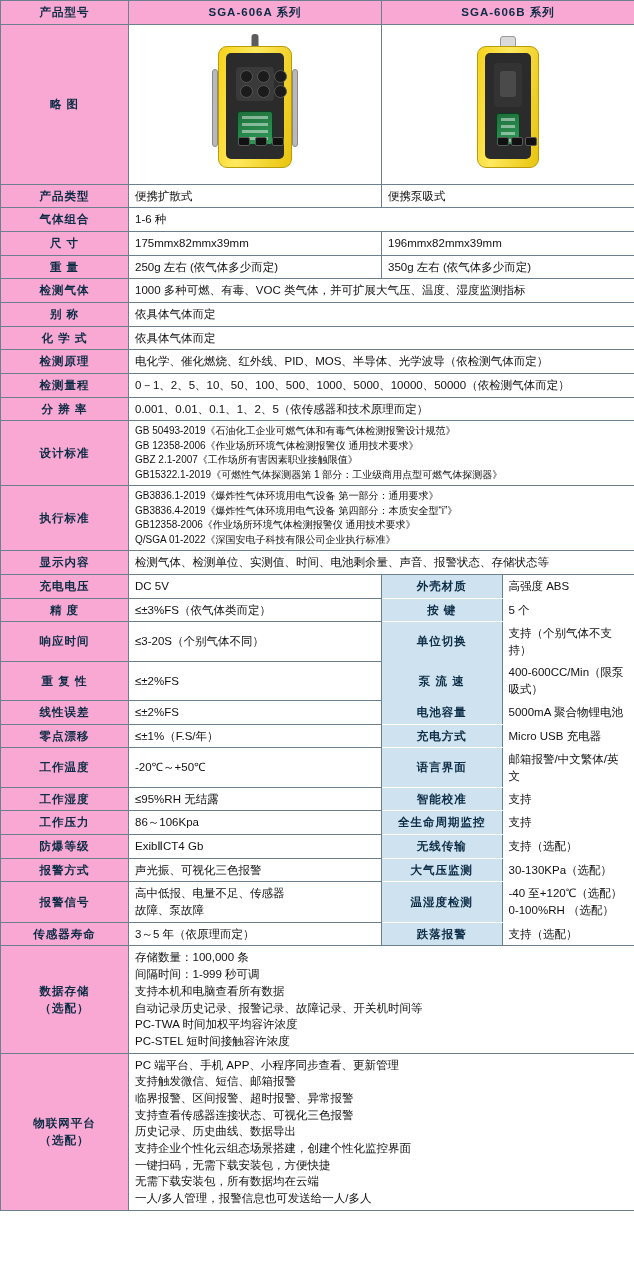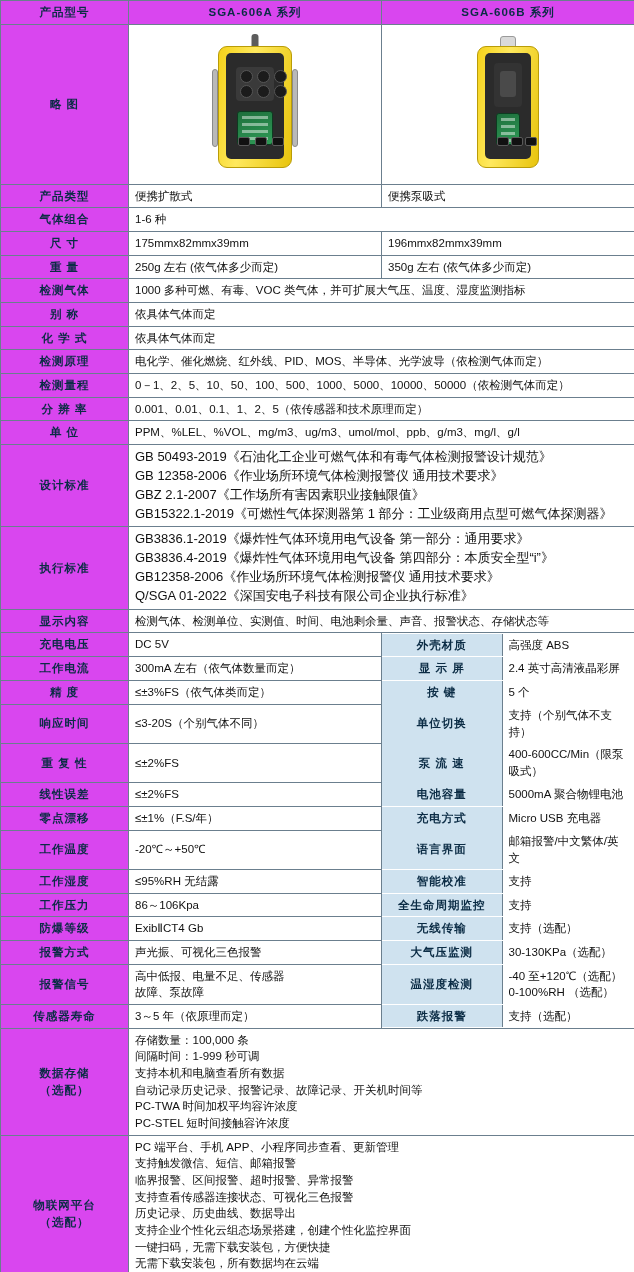--- a/index.html
+++ b/index.html
@@ -18,21 +18,21 @@
     width: 634px;
     table-layout: fixed;
   }
   table.spec td {
     border: 1px solid #6b7f8e;
     padding: 3px 6px;
     vertical-align: middle;
     line-height: 1.45;
   }
   td.lbl {
-    background: #d946ef;
+    background: #f9a8d4;
     text-align: center;
     font-weight: bold;
     color: #0b2c45;
     width: 128px;
     letter-spacing: 1px;
   }
   td.lbl2 {
     background: #cfe2ef;
     text-align: center;
     font-weight: bold;
@@ -116,21 +116,21 @@
     background: #5c5c5c; border-radius: 3px;
   }
   .pumpface {
     position: absolute; left: 9px; right: 9px; top: 10px; height: 44px;
     background: #333; border-radius: 4px;
   }
   .pumpface b {
     position:absolute; left:6px; right:6px; top:8px; height:26px;
     display:block; background:#4a4a4a; border-radius:3px;
   }
-  .small { font-size: 13px; }
+  .small { font-size: 10px; }
 </style>
 </head>
 <body>
 
 <table class="spec">
   <colgroup>
     <col style="width:128px">
     <col style="width:253px">
     <col style="width:253px">
   </colgroup>
@@ -245,24 +245,20 @@
   <tr>
     <td class="lbl">检测量程</td>
     <td class="val" colspan="2">0－1、2、5、10、50、100、500、1000、5000、10000、50000（依检测气体而定）</td>
   </tr>
 
   <tr>
     <td class="lbl">分 辨 率</td>
     <td class="val" colspan="2">0.001、0.01、0.1、1、2、5（依传感器和技术原理而定）</td>
   </tr>
 
-  <tr>
-    <td class="lbl">单  位</td>
-    <td class="val" colspan="2">PPM、%LEL、%VOL、mg/m3、ug/m3、umol/mol、ppb、g/m3、mg/l、g/l</td>
-  </tr>
 
   <tr>
     <td class="lbl">设计标准</td>
     <td class="val multi small" colspan="2">
       <div>GB 50493-2019《石油化工企业可燃气体和有毒气体检测报警设计规范》</div>
       <div>GB 12358-2006《作业场所环境气体检测报警仪 通用技术要求》</div>
       <div>GBZ 2.1-2007《工作场所有害因素职业接触限值》</div>
       <div>GB15322.1-2019《可燃性气体探测器第 1 部分：工业级商用点型可燃气体探测器》</div>
     </td>
   </tr>
@@ -294,38 +290,20 @@
         <tbody>
               <tr>
           <td class="lbl2" style="border-top:none;border-right:1px solid #6b7f8e;border-bottom:none;border-left:none">外壳材质</td>
           <td class="val" style="border:none">高强度 ABS</td>
         </tr>
       </tbody>
           </table>
     </td>
   </tr>
 
-  <tr>
-    <td class="lbl">工作电流</td>
-    <td class="val">300mA 左右（依气体数量而定）</td>
-    <td style="padding:0;border:none">
-      <table class="spec" style="width:100%;border:none">
-        <colgroup>
-              <col style="width:120px">
-              <col>
-            </colgroup>
-        <tbody>
-              <tr>
-          <td class="lbl2" style="border-top:none;border-right:1px solid #6b7f8e;border-bottom:none;border-left:none">显 示 屏</td>
-          <td class="val" style="border:none">2.4 英寸高清液晶彩屏</td>
-        </tr>
-      </tbody>
-          </table>
-    </td>
-  </tr>
 
   <tr>
     <td class="lbl">精  度</td>
     <td class="val">≤±3%FS（依气体类而定）</td>
     <td style="padding:0;border:none">
       <table class="spec" style="width:100%;border:none">
         <colgroup>
               <col style="width:120px">
               <col>
             </colgroup>

